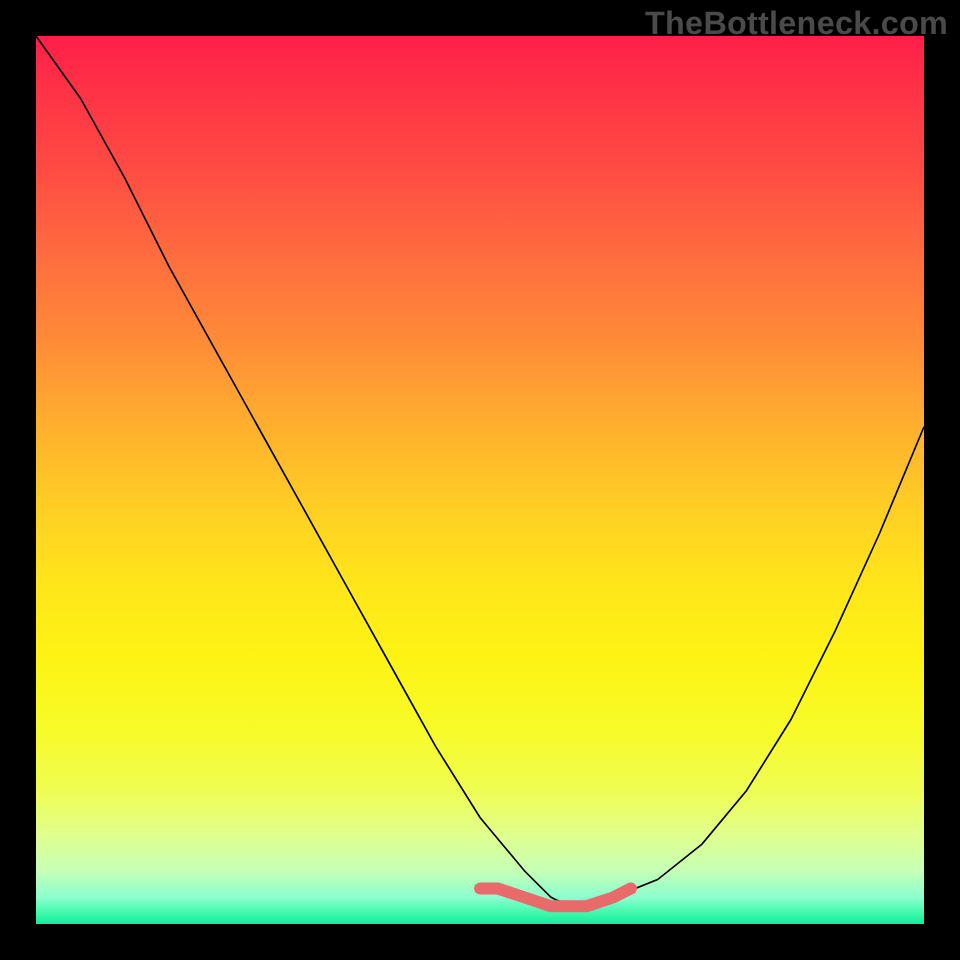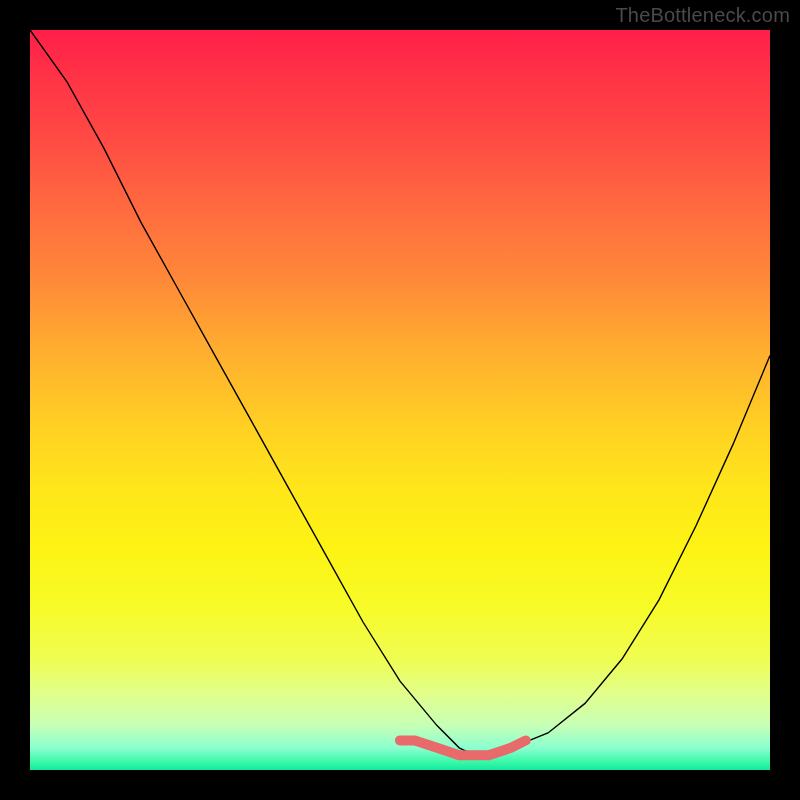--- a/index.html
+++ b/index.html
@@ -14,22 +14,22 @@
   .frame {
     position: relative;
     width: 800px;
     height: 800px;
     background: #000;
   }
   .watermark {
     position: absolute;
     top: 4px;
     right: 10px;
-    font-size: 20px;
-    font-weight: 400;
+    font-size: 27px;
+    font-weight: 700;
     color: #4a4a4a;
     letter-spacing: 0.2px;
     z-index: 10;
   }
   .plot {
     position: absolute;
     left: 30px;
     top: 30px;
     width: 740px;
     height: 740px;

